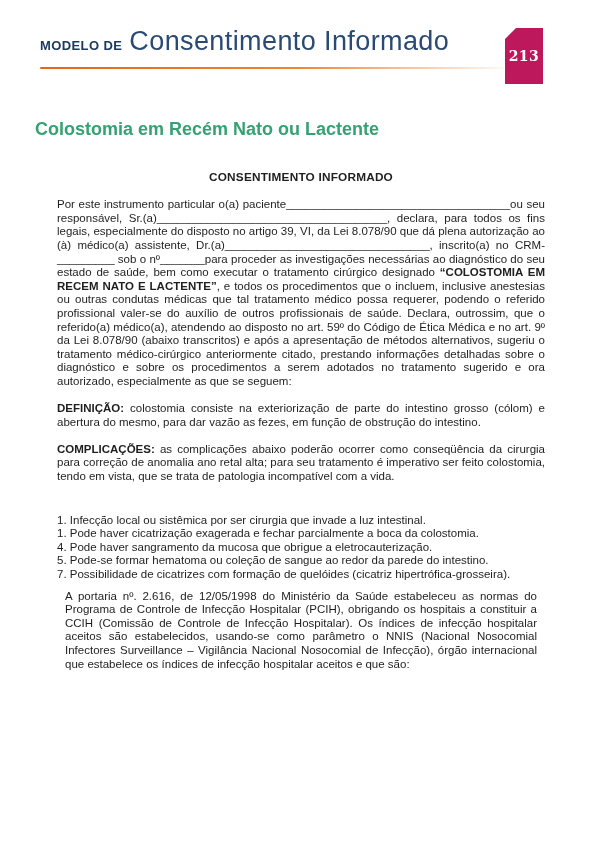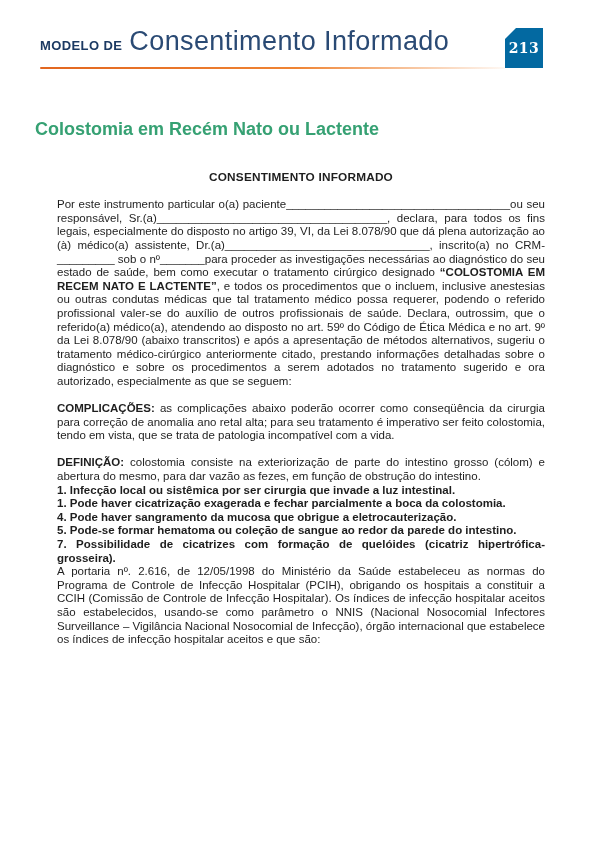--- a/index.html
+++ b/index.html
@@ -13,22 +13,22 @@
     position: absolute; left: 40px; top: 26px; right: 100px;
     display: flex; align-items: baseline; white-space: nowrap;
   }
   .kicker { font-size: 13px; font-weight: 700; color: #1c3a63; letter-spacing: 0.4px; }
   .m-title { font-size: 27px; font-weight: 400; color: #2a4a74; margin-left: 7px; letter-spacing: 0.4px; }
   .rule {
     position: absolute; left: 40px; top: 67px; width: 465px; height: 2px; border-radius: 1px;
     background: linear-gradient(90deg, #e2661f 0%, #ef8433 55%, rgba(239,132,51,0.05) 100%);
   }
   .badge {
-    position: absolute; top: 28px; right: 57px; width: 38px; height: 40px;
-    background: #0369a1;
+    position: absolute; top: 28px; right: 57px; width: 38px; height: 56px;
+    background: #be185d;
     clip-path: polygon(11px 0, 100% 0, 100% 100%, 0 100%, 0 11px);
     display: flex; align-items: center; justify-content: center;
   }
   .badge span {
     color: #ffffff; font-family: "DejaVu Serif", serif; font-weight: 700;
     font-size: 14px; letter-spacing: 0.5px;
   }
   
   .subtitle {
     position: absolute; left: 35px; top: 119px;
@@ -37,26 +37,26 @@
   
   .body {
     position: absolute; left: 57px; top: 171px; width: 488px;
     color: #1e1e1e; font-size: 11.5px; line-height: 13.6px;
   }
   .doc-heading {
     text-align: center; font-weight: 700; font-size: 11.8px;
     letter-spacing: 0.2px; margin: 0 0 11px 0;
   }
   .para { margin: 13.6px 0 0 0; text-align: justify; }
-  .list { margin-top: 0; font-weight: bold; }
+  .list { margin-top: 30px; }
   .list p { margin: 0; text-align: justify; }
   .codes { margin-top: 13.6px; }
   .codes p { margin: 0; }
   .inf-head { margin: 13.6px 0 0 0; font-weight: 700; }
-  .inf-text { margin: 0; text-align: justify; }
+  .inf-text { margin: 8px; text-align: justify; }
   strong { font-weight: 700; }
 </style>
 </head>
 <body>
 
 <div class="page">
 
   <div class="masthead-row">
     <span class="kicker">MODELO DE</span>
     <span class="m-title">Consentimento Informado</span>
@@ -66,23 +66,23 @@
     <span>213</span>
   </div>
 
   <h2 class="subtitle">Colostomia em Recém Nato ou Lactente</h2>
 
   <main class="body">
     <h3 class="doc-heading">CONSENTIMENTO INFORMADO</h3>
 
     <p class="para"><span>Por este instrumento particular o(a) paciente___________________________________ou seu responsável, Sr.(a)____________________________________, declara, para todos os fins legais, especialmente do disposto no artigo 39, VI, da Lei 8.078/90 que dá plena autorização ao (à) médico(a) assistente, Dr.(a)________________________________, inscrito(a) no CRM-_________ sob o nº_______para proceder as investigações necessárias ao diagnóstico do seu estado de saúde, bem como executar o tratamento cirúrgico designado </span><strong>“COLOSTOMIA EM RECEM NATO E LACTENTE”</strong><span>, e todos os procedimentos que o incluem, inclusive anestesias ou outras condutas médicas que tal tratamento médico possa requerer, podendo o referido profissional valer-se do auxílio de outros profissionais de saúde. Declara, outrossim, que o referido(a) médico(a), atendendo ao disposto no art. 59º do Código de Ética Médica e no art. 9º da Lei 8.078/90 (abaixo transcritos) e após a apresentação de métodos alternativos, sugeriu o tratamento médico-cirúrgico anteriormente citado, prestando informações detalhadas sobre o diagnóstico e sobre os procedimentos a serem adotados no tratamento sugerido e ora autorizado, especialmente as que se seguem:</span></p>
 
+    <p class="para"><strong>DEFINIÇÃO:</strong><span> colostomia consiste na exteriorização de parte do intestino grosso (cólom) e abertura do mesmo, para dar vazão as fezes, em função de obstrução do intestino.</span></p>
+
     <p class="para"><strong>COMPLICAÇÕES:</strong><span> as complicações abaixo poderão ocorrer como conseqüência da cirurgia para correção de anomalia ano retal alta; para seu tratamento é imperativo ser feito colostomia, tendo em vista, que se trata de patologia incompatível com a vida.</span></p>
-
-    <p class="para"><strong>DEFINIÇÃO:</strong><span> colostomia consiste na exteriorização de parte do intestino grosso (cólom) e abertura do mesmo, para dar vazão as fezes, em função de obstrução do intestino.</span></p>
 
     <div class="list">
       <p>1. Infecção local ou sistêmica por ser cirurgia que invade a luz intestinal.</p>
       <p>1. Pode haver cicatrização exagerada e fechar parcialmente a boca da colostomia.</p>
       <p>4. Pode haver sangramento da mucosa que obrigue a eletrocauterização.</p>
       <p>5. Pode-se formar hematoma ou coleção de sangue ao redor da parede do intestino.</p>
       <p>7. Possibilidade de cicatrizes com formação de quelóides (cicatriz hipertrófica-grosseira).</p>
     </div>
 
 

